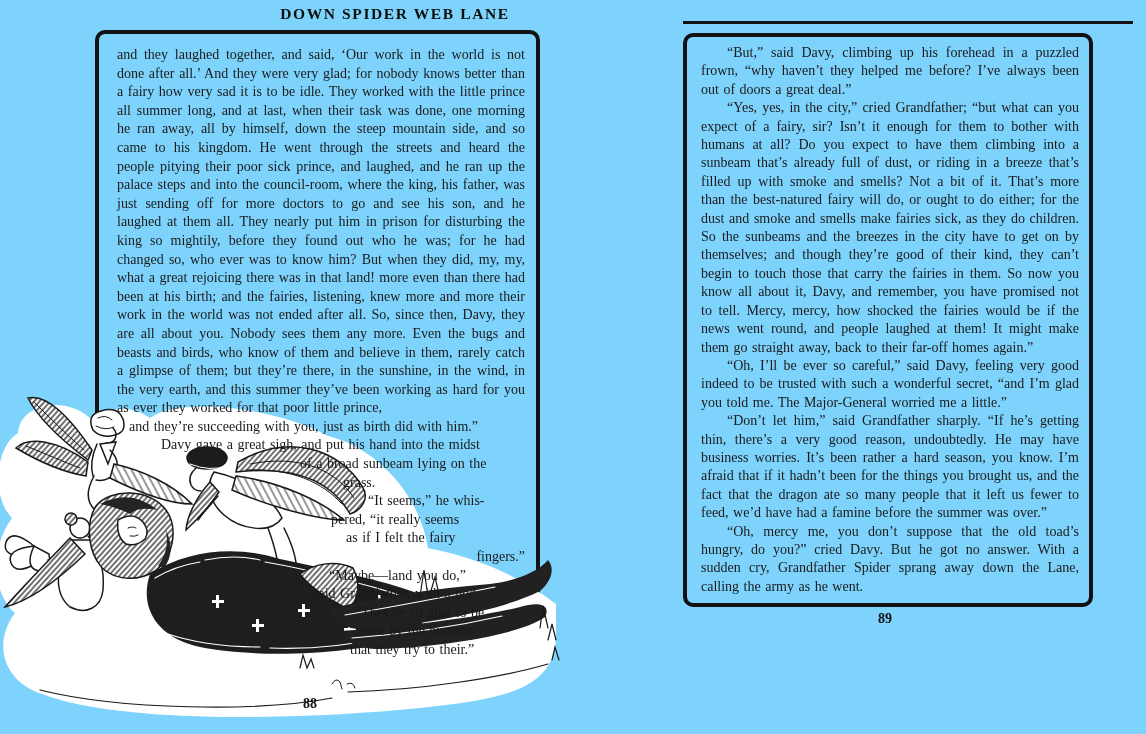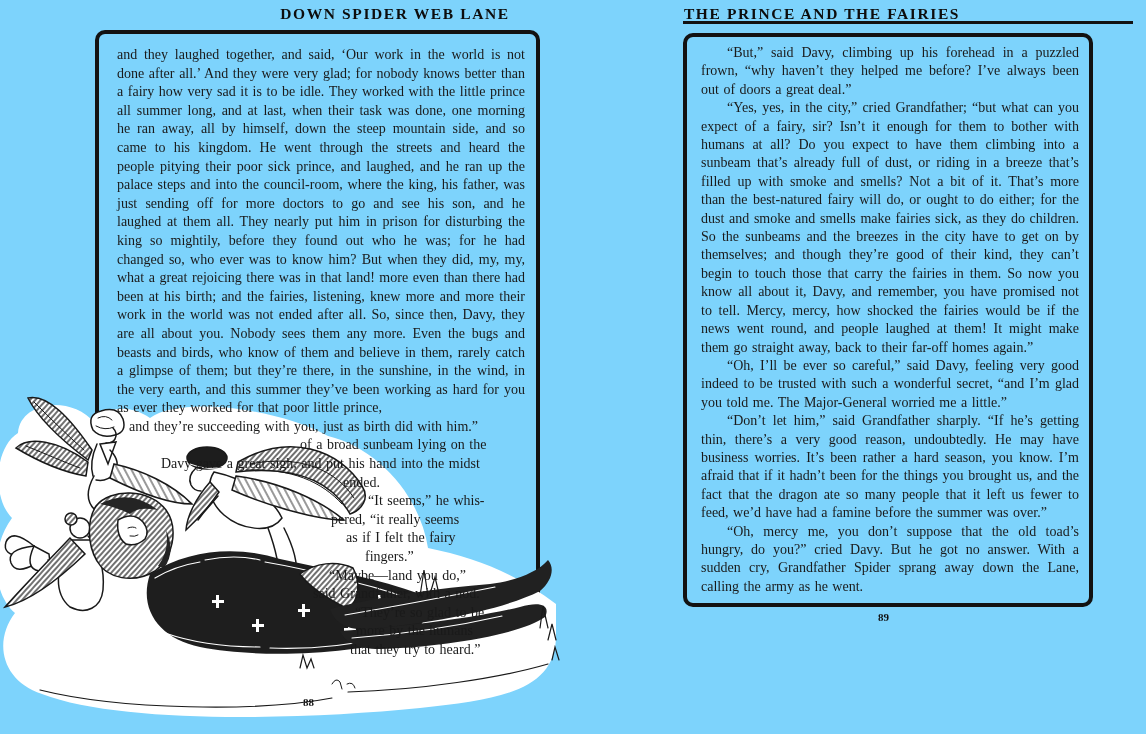--- a/index.html
+++ b/index.html
@@ -26,56 +26,56 @@
   .just{margin:0;text-align:justify;}
   .para{margin:0;text-align:justify;text-indent:26px;}
   .line{margin:0;white-space:nowrap;}
   .w0{margin-left:12px;}
   .w1{margin-left:44px;}
   .w2{margin-left:183px;}
   .w3{margin-left:226px;}
   .c0{margin-left:251px;}
   .c1{margin-left:214px;}
   .c2{margin-left:229px;}
-  .c3{margin-left:248px;}
+  .c3{margin-left:248px;text-align:right;}
   .c4{margin-left:212px;}
   .c5{margin-left:196px;}
   .c6{margin-left:238px;}
   .c7{margin-left:239px;}
   .c8{margin-left:233px;}
   
-  .folio{position:absolute;font-size:11px;font-weight:bold;color:#111;z-index:4;}
+  .folio{position:absolute;font-size:14px;font-weight:bold;color:#111;z-index:4;}
   .folio-left{left:303px;top:696px;}
   .folio-right{left:878px;top:611px;}
   
   .illus{position:absolute;left:0px;top:378px;width:560px;height:356px;z-index:2;}
 </style>
 </head>
 <body>
 
 <div class="canvas">
 
   <div class="running-head head-left">DOWN SPIDER WEB LANE</div>
   <div class="frame frame-left"></div>
 
   <div class="textcol text-left">
     <p class="just">and they laughed together, and said, ‘Our work in the world is not done after all.’  And they were very glad; for nobody knows better than a fairy how very sad it is to be idle.  They worked with the little prince all summer long, and at last, when their task was done, one morning he ran away, all by himself, down the steep mountain side, and so came to his kingdom. He went through the streets and heard the people pitying their poor sick prince, and laughed, and he ran up the palace steps and into the council-room, where the king, his father, was just sending off for more doctors to go and see his son, and he laughed at them all.  They nearly put him in prison for disturbing the king so mightily, before they found out who he was; for he had changed so, who ever was to know him?  But when they did, my, my, what a great rejoicing there was in that land! more even than there had been at his birth; and the fairies, listening, knew more and more their work in the world was not ended after all.  So, since then, Davy, they are all about you. Nobody sees them any more.  Even the bugs and beasts and birds, who know of them and believe in them, rarely catch a glimpse of them; but they’re there, in the sunshine, in the wind, in the very earth, and this summer they’ve been working as hard for you as ever they worked for that poor little prince,</p>
     <div class="line w0">and they’re succeeding with you, just as birth did with him.”</div>
+    <div class="line w1">Davy gave a great sigh, and put his hand into the midst</div>
     <div class="line w2">of a broad sunbeam lying on the</div>
-    <div class="line w1">Davy gave a great sigh, and put his hand into the midst</div>
-    <div class="line w3">ended.</div>
+    <div class="line w3">grass.</div>
     <div class="line c0">“It seems,” he whis-</div>
     <div class="line c1">pered, “it really seems</div>
     <div class="line c2">as if I felt the fairy</div>
     <div class="line c3">fingers.”</div>
     <div class="line c4">“Maybe—land you do,”</div>
     <div class="line c5">said Grandfather, with a nod.</div>
     <div class="line c6">“They’re so glad to be</div>
     <div class="line c7">more by the humans</div>
-    <div class="line c8">that they try to heard.”</div>
+    <div class="line c8">that they try to their.”</div>
   </div>
 
   <svg class="illus" viewBox="0 0 560 356" aria-hidden="true">
     <defs>
       <pattern id="h1" patternUnits="userSpaceOnUse" width="4" height="4" patternTransform="rotate(42)">
         <rect width="4" height="4" fill="#ffffff"></rect>
           <line x1="1" y1="0" x2="1" y2="4" stroke="#242424" stroke-width="1.3"></line>
       </pattern>
       <pattern id="h2" patternUnits="userSpaceOnUse" width="6" height="6" patternTransform="rotate(-28)">
         <rect width="6" height="6" fill="#ffffff"></rect>
@@ -150,21 +150,20 @@
 
       <path d="M420,218 l4,-26 l4,26 M430,216 l5,-17 l4,17 M540,250 l3,-22 l5,22 M548,262 l4,-16 l4,16 M552,282 l3,-13 l4,13 M300,290 l3,-13 l4,13 l4,-9 l3,9" stroke-width="1.2"></path>
       <path d="M40,312 C120,332 260,334 332,320 M348,314 C420,312 500,300 548,286" stroke-width="1.2"></path>
 
       <path d="M332,306 q4,-7 8,-2 l2,7 m5,-5 q6,-3 8,4" stroke-width="1"></path>
     </g>
   </svg>
 
   <div class="folio folio-left">88</div>
 
-  <div class="running-head head-right">THE PRINCE AND THE FAIRIES</div>
   <div class="head-rule"></div>
   <div class="frame frame-right"></div>
 
   <div class="textcol text-right">
     <p class="para">“But,” said Davy, climbing up his forehead in a puzzled frown, “why haven’t they helped me before?  I’ve always been out of doors a great deal.”</p>
     <p class="para">“Yes, yes, in the city,” cried Grandfather; “but what can you expect of a fairy, sir?  Isn’t it enough for them to bother with humans at all?  Do you expect to have them climbing into a sunbeam that’s already full of dust, or riding in a breeze that’s filled up with smoke and smells?  Not a bit of it.  That’s more than the best-natured fairy will do, or ought to do either; for the dust and smoke and smells make fairies sick, as they do children.  So the sunbeams and the breezes in the city have to get on by themselves; and though they’re good of their kind, they can’t begin to touch those that carry the fairies in them. So now you know all about it, Davy, and remember, you have promised not to tell.  Mercy, mercy, how shocked the fairies would be if the news went round, and people laughed at them! It might make them go straight away, back to their far-off homes again.”</p>
     <p class="para">“Oh, I’ll be ever so careful,” said Davy, feeling very good indeed to be trusted with such a wonderful secret, “and I’m glad you told me.  The Major-General worried me a little.”</p>
     <p class="para">“Don’t let him,” said Grandfather sharply.  “If he’s getting thin, there’s a very good reason, undoubtedly.  He may have business worries.  It’s been rather a hard season, you know. I’m afraid that if it hadn’t been for the things you brought us, and the fact that the dragon ate so many people that it left us fewer to feed, we’d have had a famine before the summer was over.”</p>
     <p class="para">“Oh, mercy me, you don’t suppose that the old toad’s hungry, do you?” cried Davy.  But he got no answer.  With a sudden cry, Grandfather Spider sprang away down the Lane, calling the army as he went.</p>
   </div>

